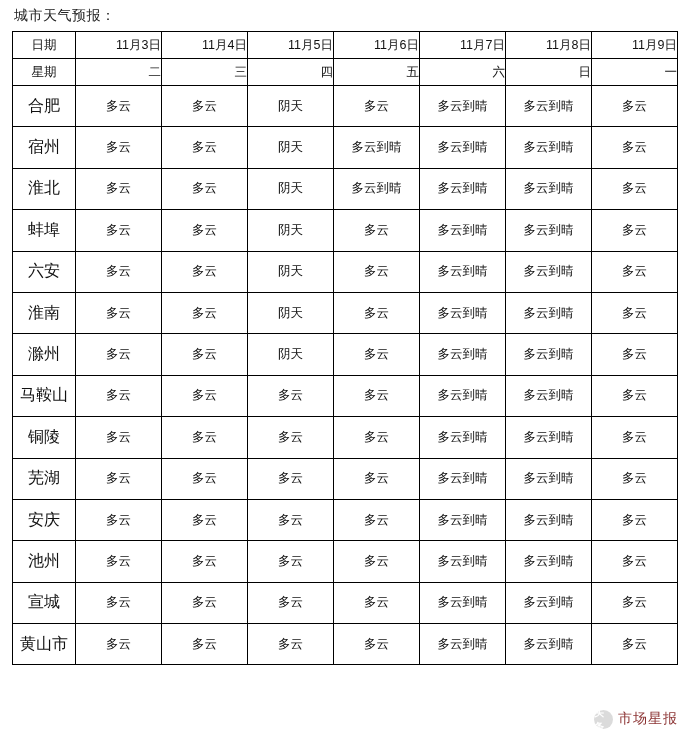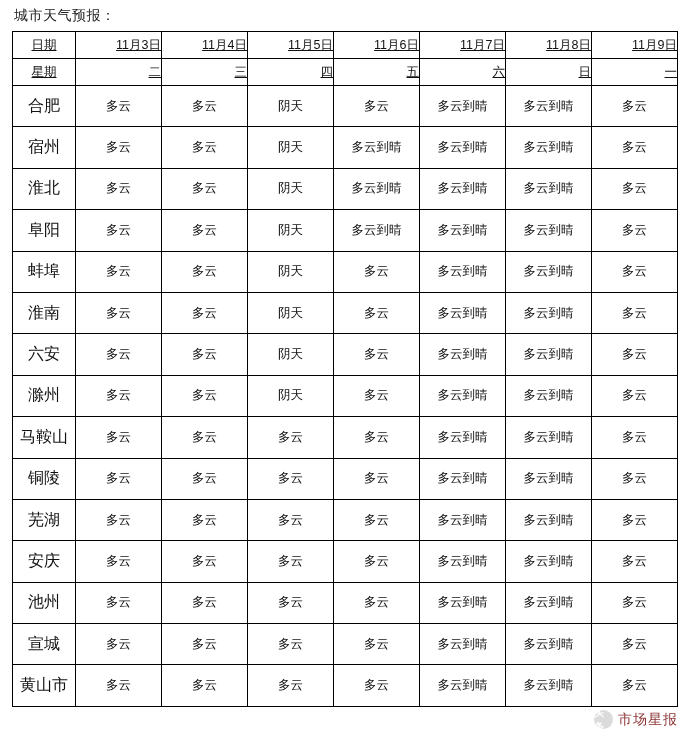--- a/index.html
+++ b/index.html
@@ -49,28 +49,27 @@
   table.weather td.daycol {
     width: 85px;
     text-align: right;
   }
   table.weather tr.datarow td {
     height: 40.4px;
   }
   table.weather tr.headrow td {
     height: 26px;
     font-size: 12.5px;
-    text-decoration: underline;
   }
   .watermark {
     position: absolute;
     right: 6px;
     bottom: 4px;
     display: flex;
-    align-items: flex-end;
+    align-items: flex-start;
     gap: 5px;
     opacity: 0.92;
   }
   .wm-logo {
     width: 19px;
     height: 19px;
     border-radius: 50%;
     background: #d9d9d9;
     display: flex;
     align-items: center;
@@ -139,51 +138,41 @@
         <td class="rowlabel">淮北</td>
         <td>多云</td>
         <td>多云</td>
         <td>阴天</td>
         <td>多云到晴</td>
         <td>多云到晴</td>
         <td>多云到晴</td>
         <td>多云</td>
       </tr>
       <tr class="datarow">
-        <td class="rowlabel">阜阳</td>
-        <td>多云</td>
-        <td>多云</td>
-        <td>阴天</td>
-        <td>多云到晴</td>
-        <td>多云到晴</td>
-        <td>多云到晴</td>
-        <td>多云</td>
-      </tr>
-      <tr class="datarow">
         <td class="rowlabel">蚌埠</td>
         <td>多云</td>
         <td>多云</td>
         <td>阴天</td>
         <td>多云</td>
         <td>多云到晴</td>
         <td>多云到晴</td>
         <td>多云</td>
       </tr>
       <tr class="datarow">
+        <td class="rowlabel">六安</td>
+        <td>多云</td>
+        <td>多云</td>
+        <td>阴天</td>
+        <td>多云</td>
+        <td>多云到晴</td>
+        <td>多云到晴</td>
+        <td>多云</td>
+      </tr>
+      <tr class="datarow">
         <td class="rowlabel">淮南</td>
-        <td>多云</td>
-        <td>多云</td>
-        <td>阴天</td>
-        <td>多云</td>
-        <td>多云到晴</td>
-        <td>多云到晴</td>
-        <td>多云</td>
-      </tr>
-      <tr class="datarow">
-        <td class="rowlabel">六安</td>
         <td>多云</td>
         <td>多云</td>
         <td>阴天</td>
         <td>多云</td>
         <td>多云到晴</td>
         <td>多云到晴</td>
         <td>多云</td>
       </tr>
       <tr class="datarow">
         <td class="rowlabel">滁州</td>

